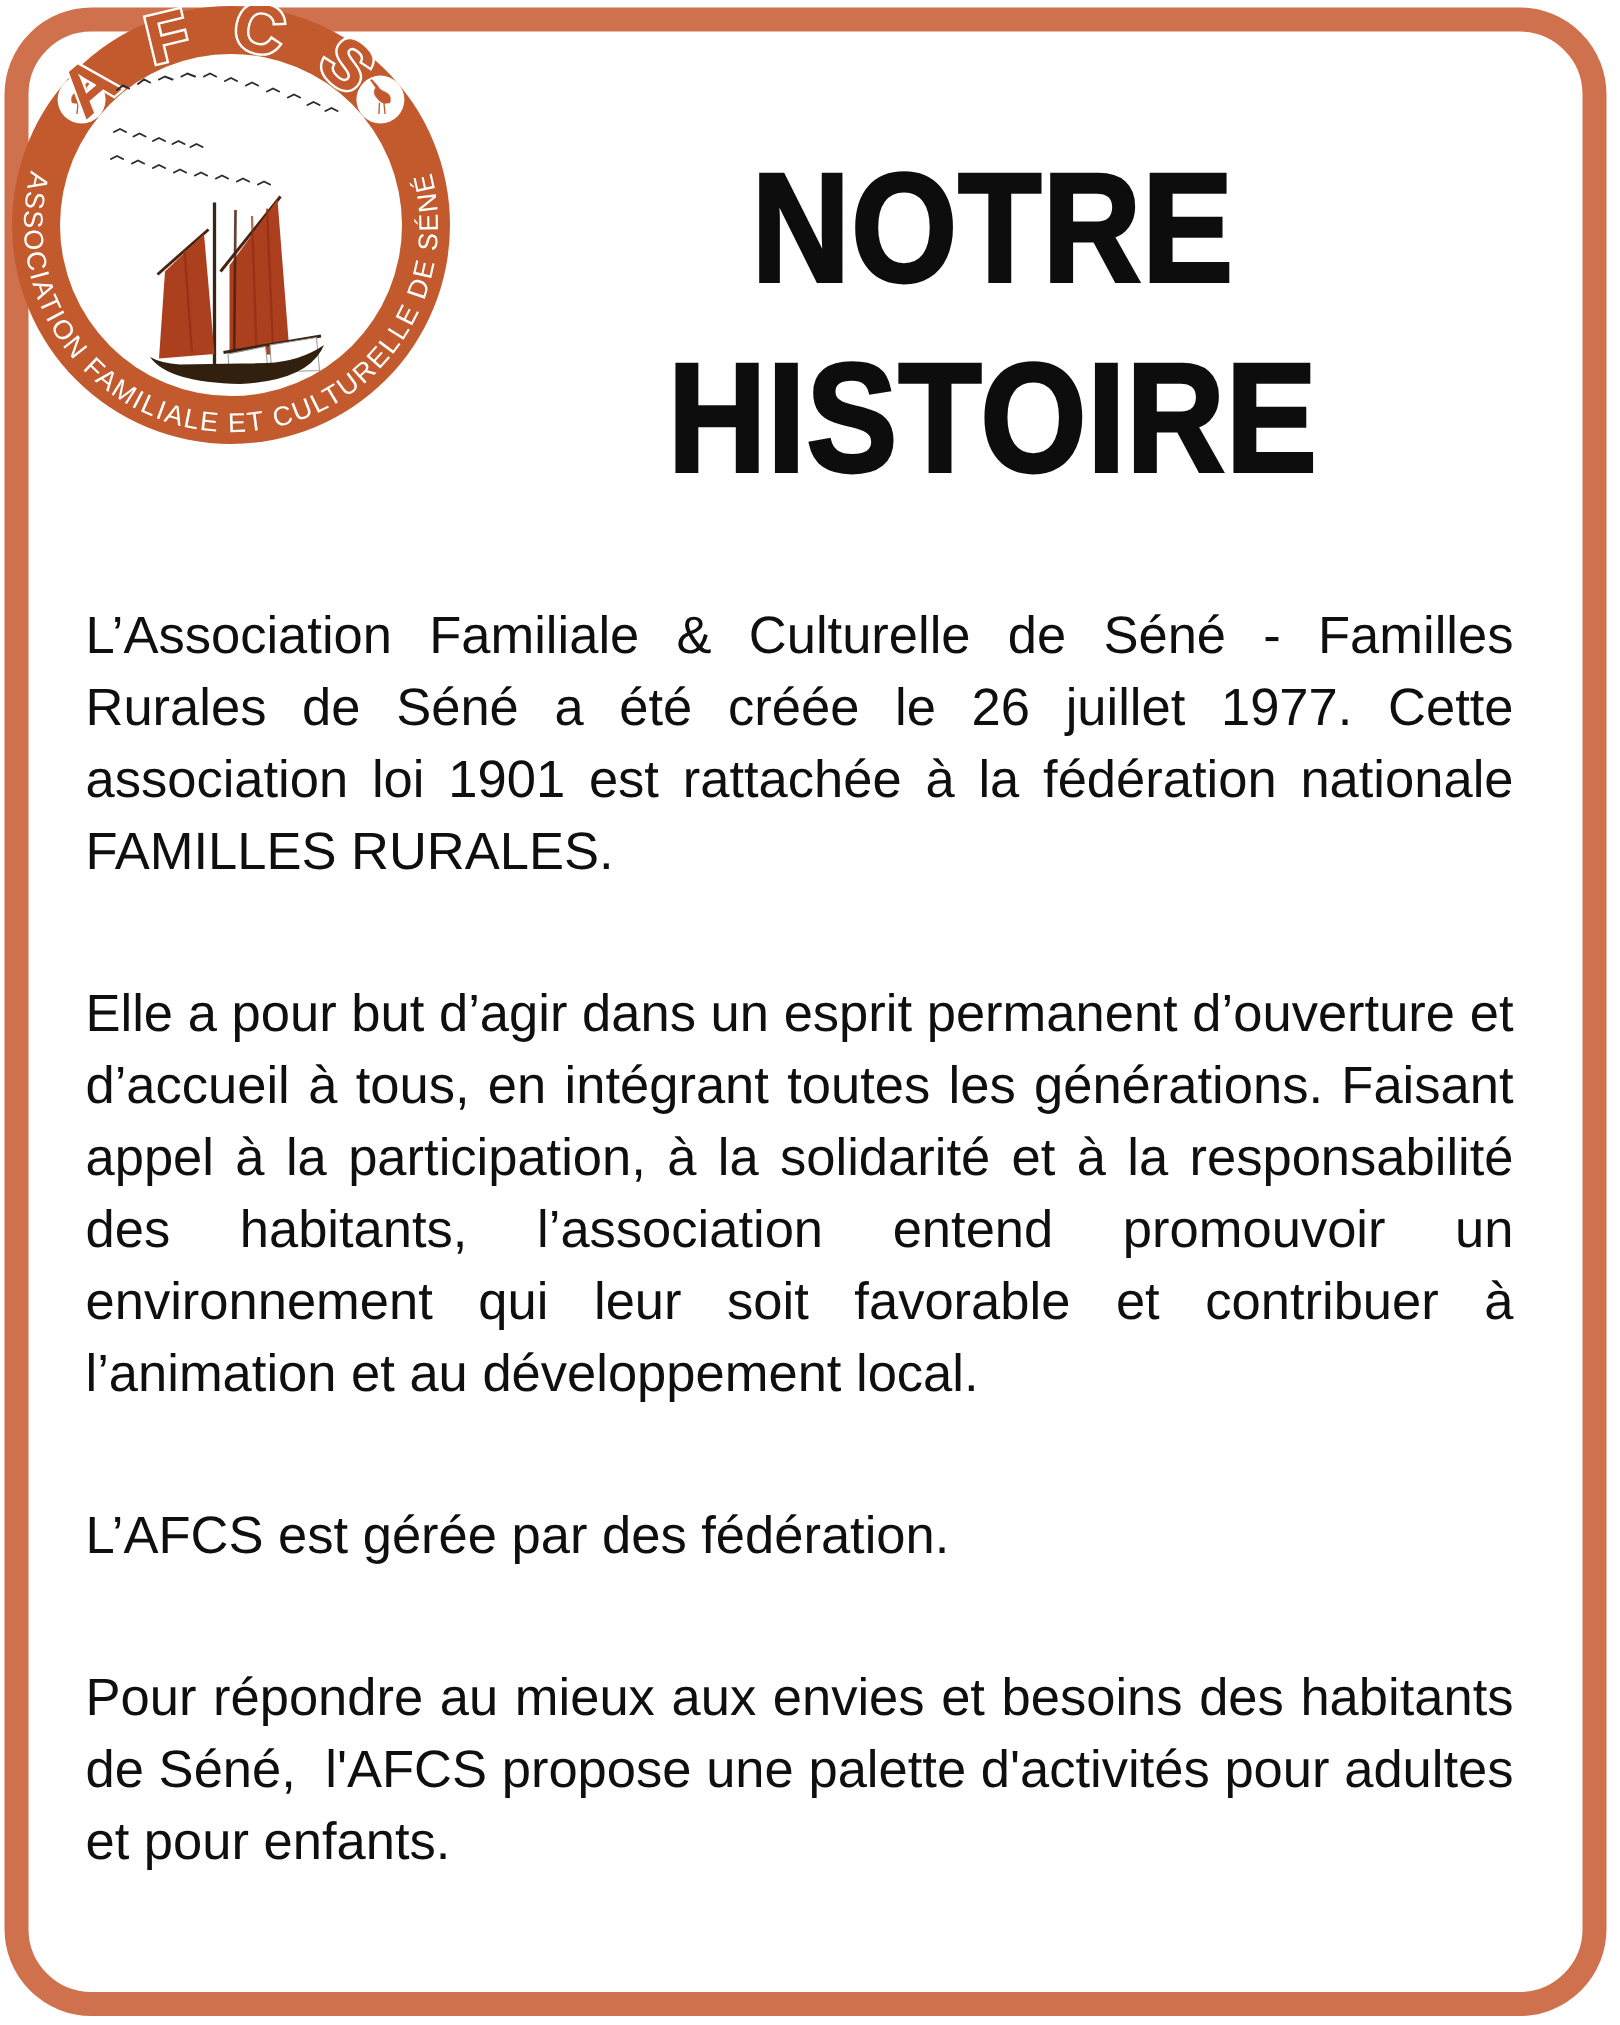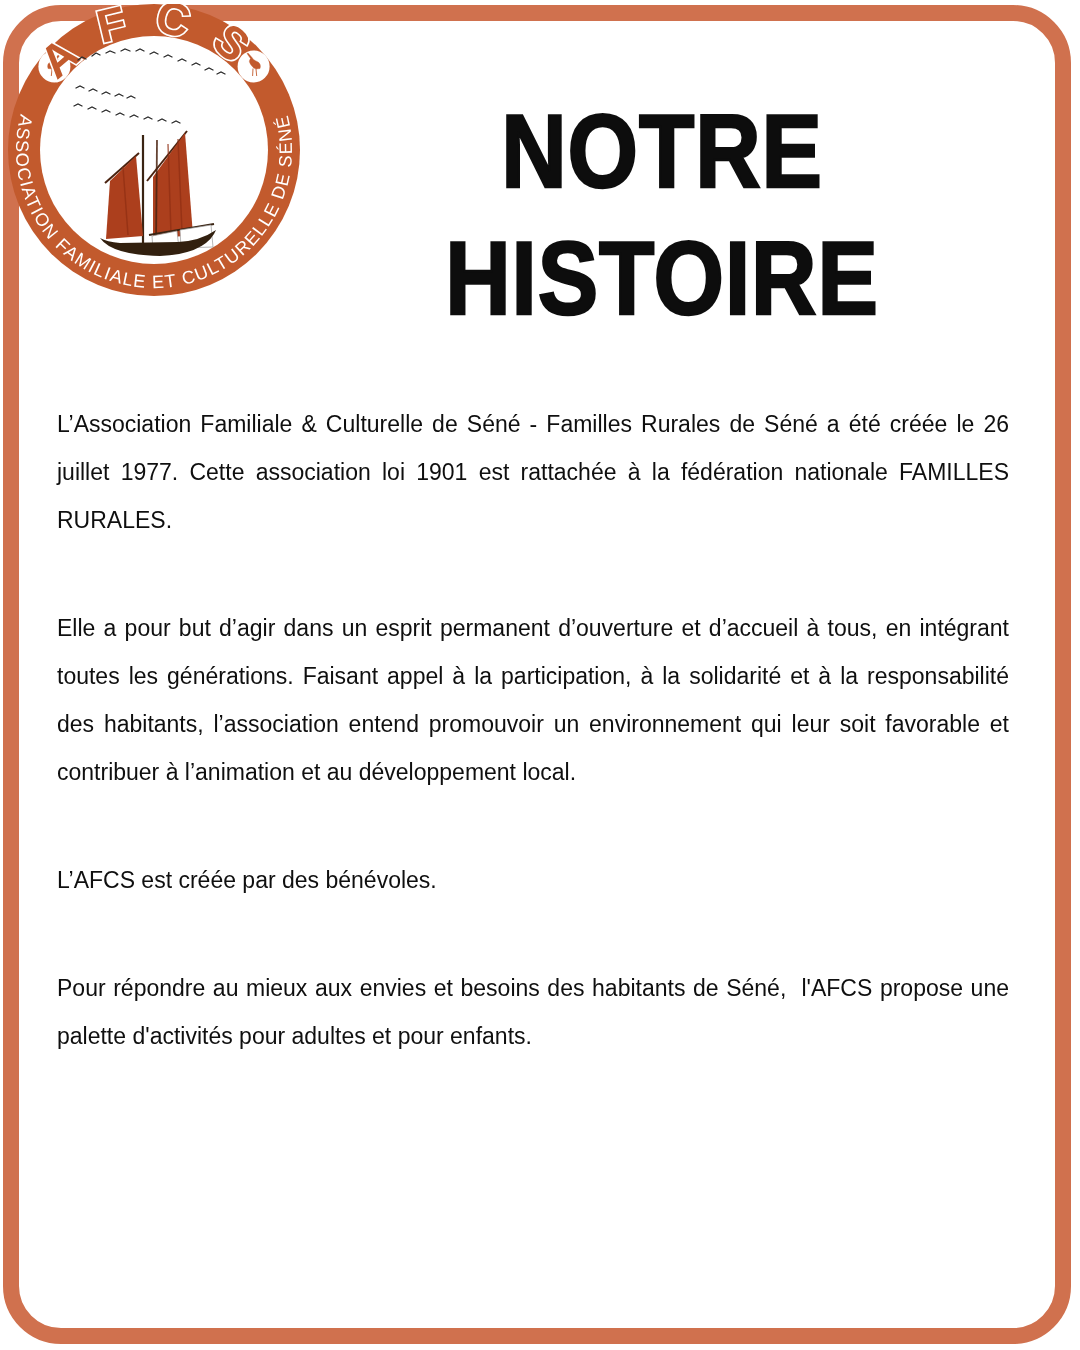--- a/index.html
+++ b/index.html
@@ -36,21 +36,21 @@
     color: var(--title_text, #0d0d0d);
     -webkit-text-stroke: 2.5px var(--title_text, #0d0d0d);
     transform: scaleX(0.88);
     transform-origin: 50% 0;
   }
   .title .tl { display: block; }
   .body {
     position: absolute;
     left: 57px; top: 400px;
     width: 952px;
-    font-size: 23px;
+    font-size: 35px;
     line-height: 48px;
     text-align: justify;
     color: #0f0f0f;
   }
   .body p { margin: 0 0 60px 0; }
   .body p:last-child { margin-bottom: 11px; }
 </style>
 </head>
 <body>
 
@@ -114,17 +114,17 @@
   </svg>
 
   <h1 class="title">
     <span class="tl">NOTRE</span>
     <span class="tl">HISTOIRE</span>
   </h1>
 
   <main class="body">
     <p>L’Association Familiale &amp; Culturelle de Séné - Familles Rurales de Séné a été créée le 26 juillet 1977. Cette association loi 1901 est rattachée à la fédération nationale FAMILLES RURALES.</p>
     <p>Elle a pour but d’agir dans un esprit permanent d’ouverture et d’accueil à tous, en intégrant toutes les générations. Faisant appel à la participation, à la solidarité et à la responsabilité des habitants, l’association entend promouvoir un environnement qui leur soit favorable et contribuer à l’animation et au développement local.</p>
-    <p>L’AFCS est créée par des bénévoles.</p>
+    <p>L’AFCS est gérée par des fédération.</p>
     <p>Pour répondre au mieux aux envies et besoins des habitants de Séné,&nbsp; l'AFCS propose une palette d'activités pour adultes et pour enfants.</p>
   </main>
 
 </div>
 
 </body></html>

